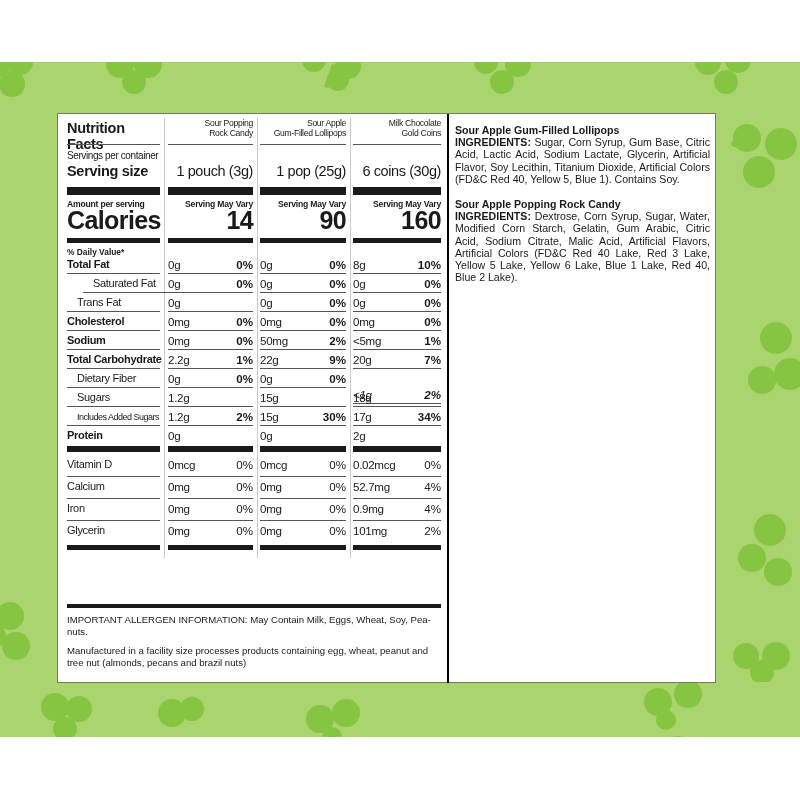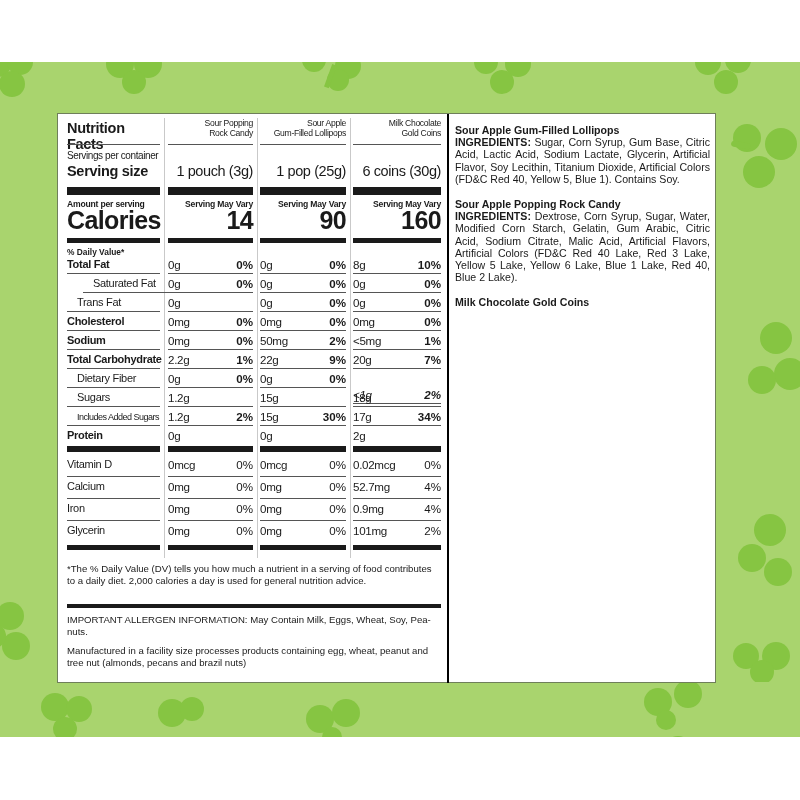--- a/index.html
+++ b/index.html
@@ -499,32 +499,30 @@
         <div class="row" style="left: 295px; width: 88px; top: 407px; right: auto; height: 22px;">
           <span class="a">101mg</span>
           <span class="p reg">2%</span>
         </div>
         <div class="bar" style="left: 9px; width: 93px; top: 431px; height: 5px;"></div>
         <div class="bar" style="left: 110px; width: 85px; top: 431px; height: 5px;"></div>
         <div class="bar" style="left: 202px; width: 86px; top: 431px; height: 5px;"></div>
         <div class="bar" style="left: 295px; width: 88px; top: 431px; height: 5px;"></div>
       </div>
 
-    <div class="foot" style="top:449px;">*The % Daily Value (DV) tells you how much a nutrient in a serving of food contributes to a daily diet. 2,000 calories a day is used for general nutrition advice.</div>
     <div class="heavy" style="top:490px;"></div>
     <div class="foot" style="top:500px;">IMPORTANT ALLERGEN INFORMATION: May Contain Milk, Eggs, Wheat, Soy, Pea-nuts.</div>
     <div class="foot" style="top:531px;">Manufactured in a facility size processes products containing egg, wheat, peanut and tree nut (almonds, pecans and brazil nuts)</div>
   </div>
 
   <div class="ing">
     <div class="block">
       <div class="title">Sour Apple Gum-Filled Lollipops</div>
       <div><b>INGREDIENTS:</b><span> Sugar, Corn Syrup, Gum Base, Citric Acid, Lactic Acid, Sodium Lactate, Glycerin, Artificial Flavor, Soy Lecithin, Titanium Dioxide, Artificial Colors (FD&amp;C Red 40, Yellow 5, Blue 1). Contains Soy.</span></div>
     </div>
     <div class="block">
       <div class="title">Sour Apple Popping Rock Candy</div>
       <div><b>INGREDIENTS:</b><span> Dextrose, Corn Syrup, Sugar, Water, Modified Corn Starch, Gelatin, Gum Arabic, Citric Acid, Sodium Citrate, Malic Acid, Artificial Flavors, Artificial Colors (FD&amp;C Red 40 Lake, Red 3 Lake, Yellow 5 Lake, Yellow 6 Lake, Blue 1 Lake, Red 40, Blue 2 Lake).</span></div>
     </div>
     <div class="block">
-      <div class="title">Milk Chocolate Gold Coins</div>
     </div>
   </div>
 </div>
 
 </body></html>

